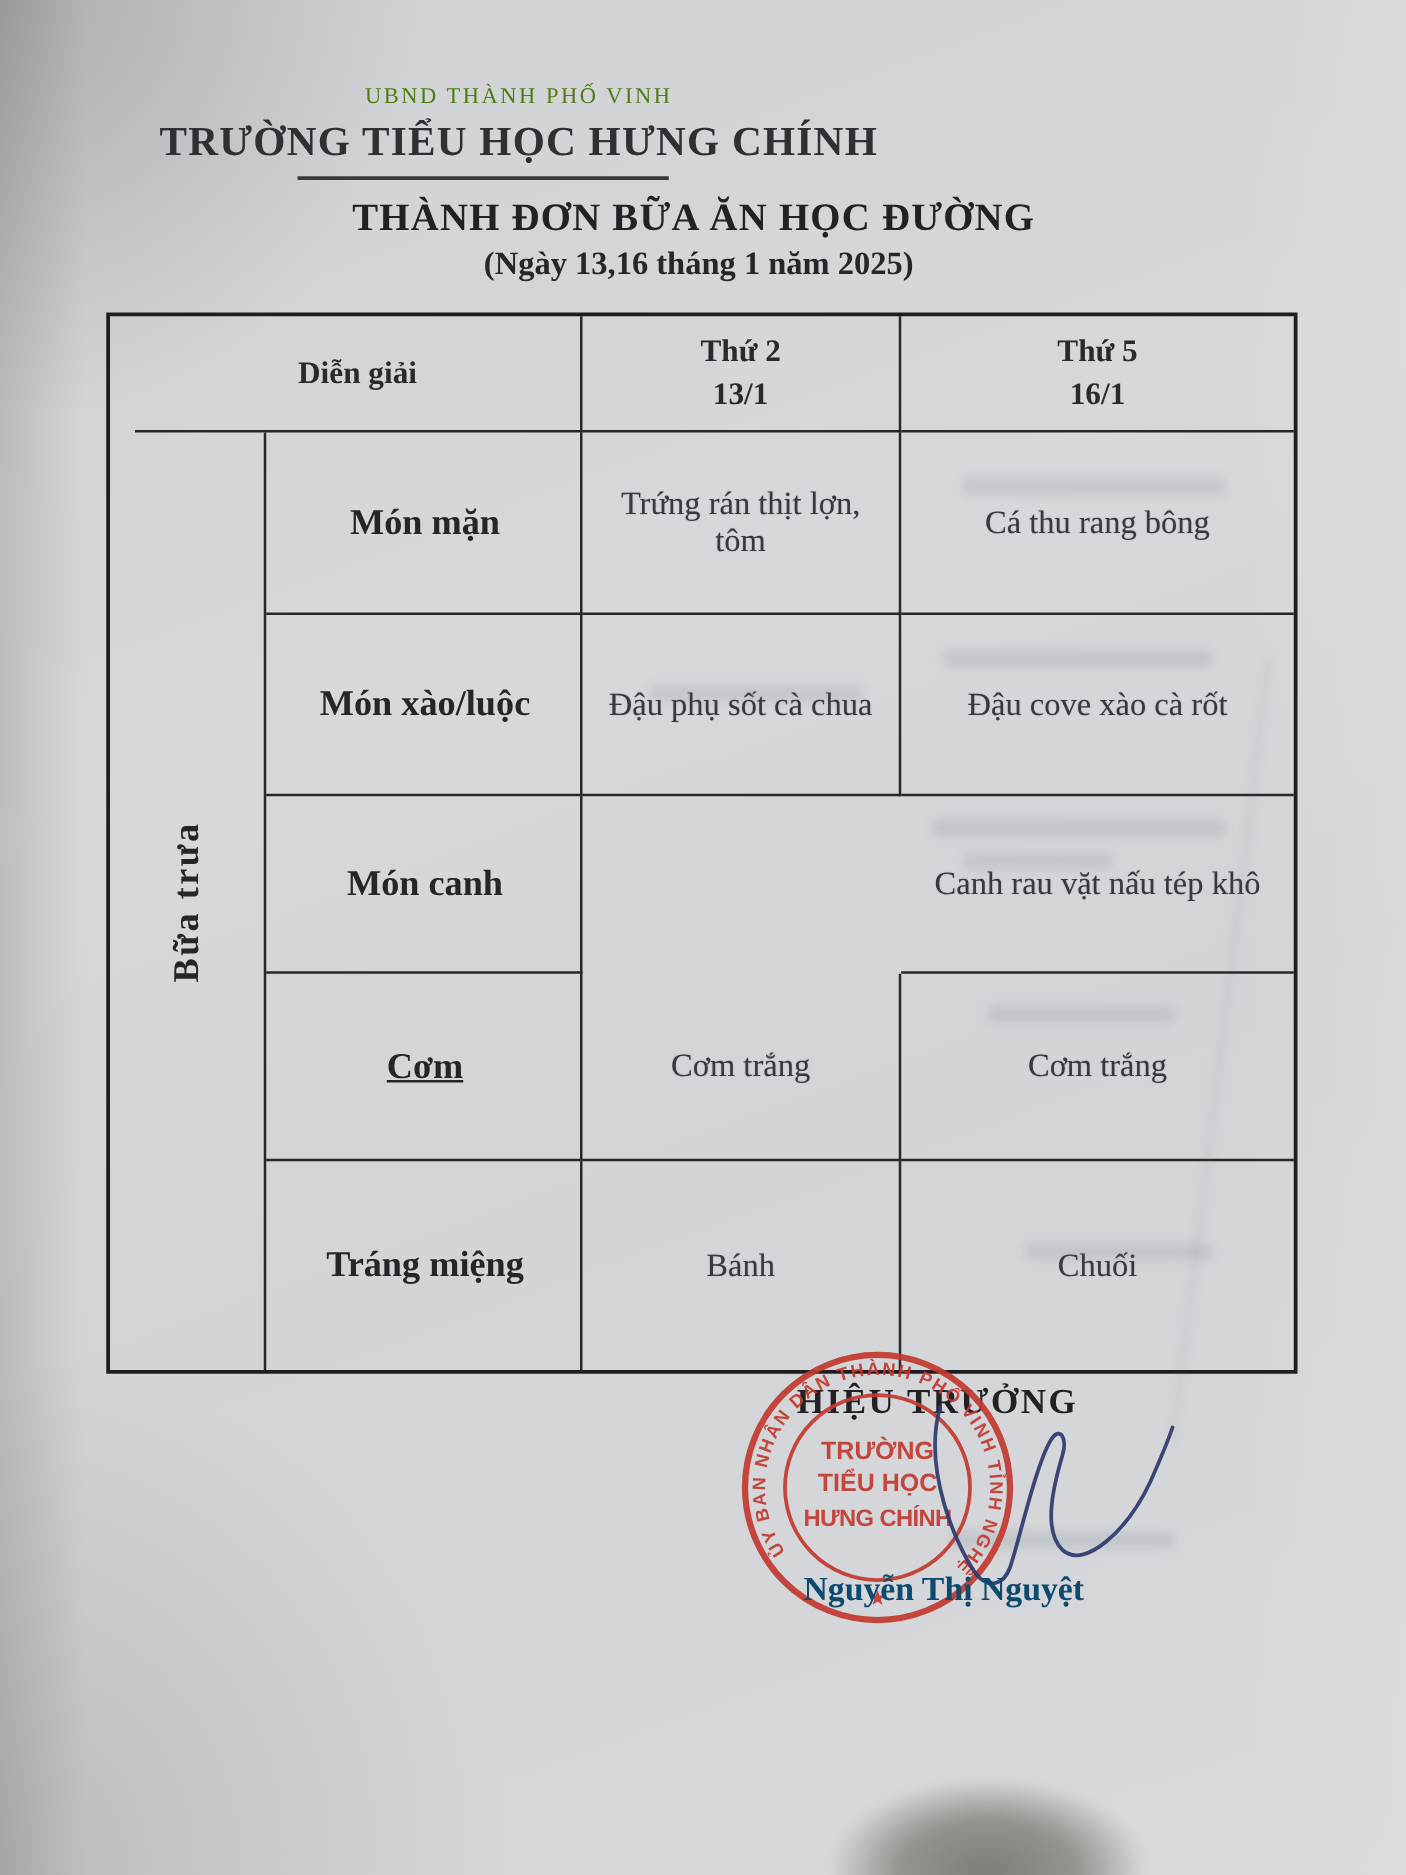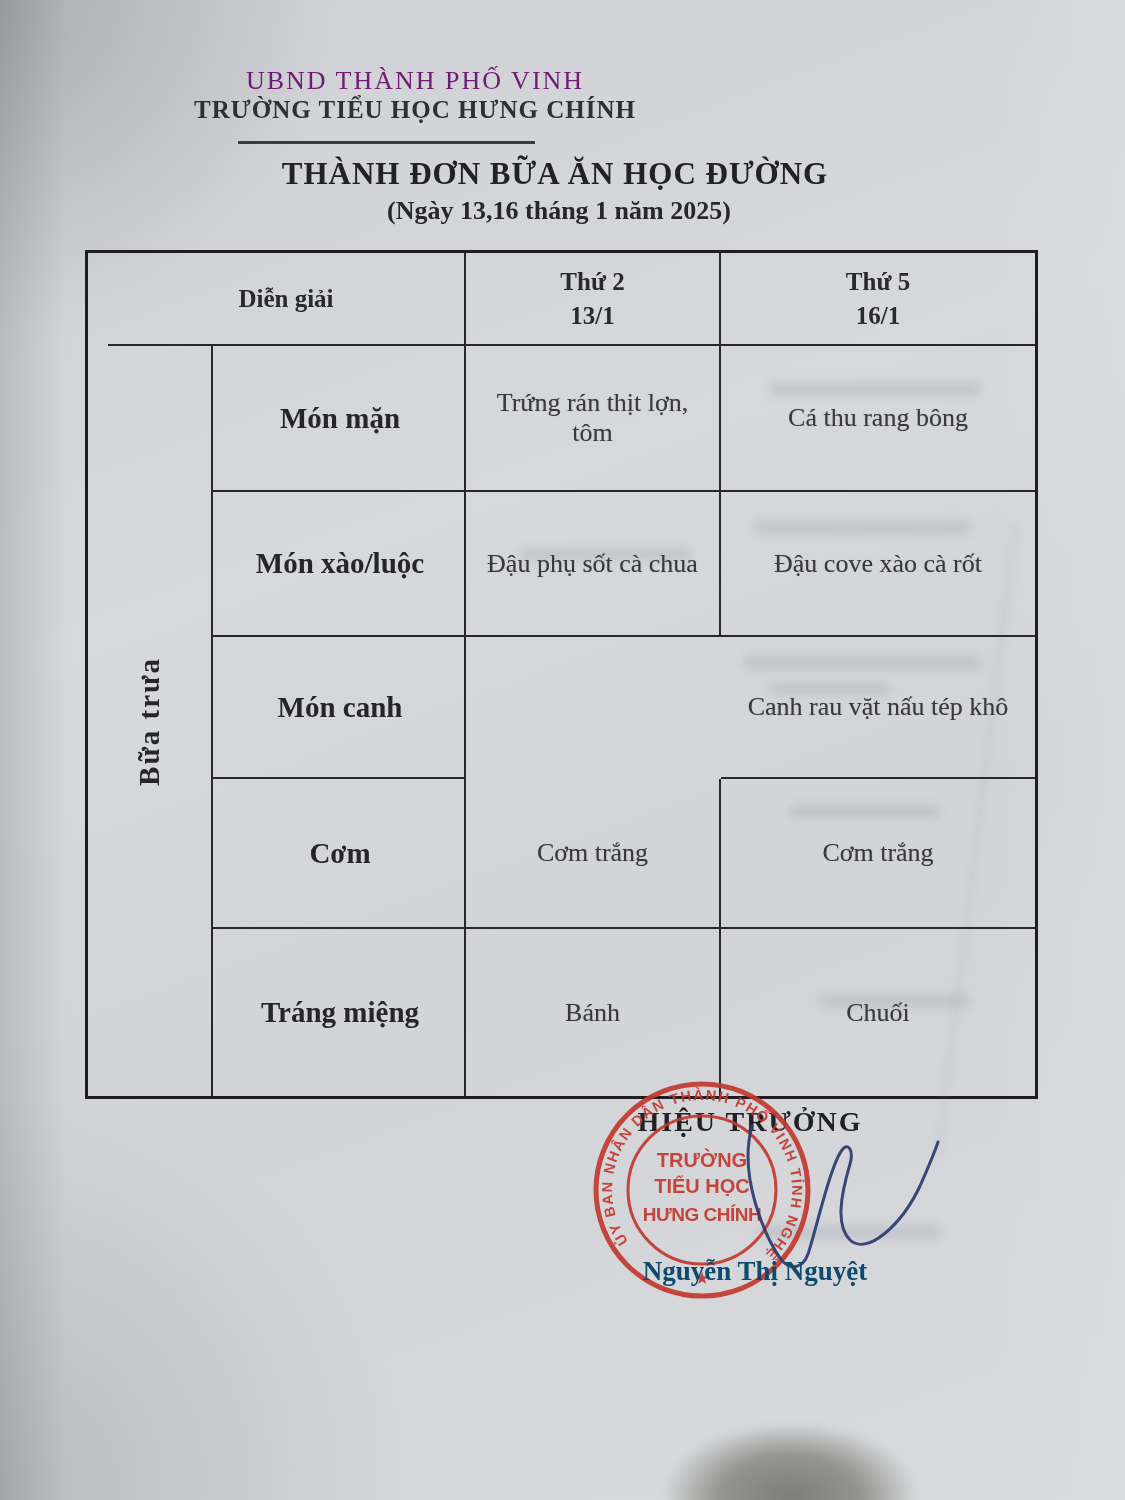--- a/index.html
+++ b/index.html
@@ -9,22 +9,22 @@
     background:
       radial-gradient(circle at 0% 0%, rgba(40,42,46,.22), transparent 18%),
       radial-gradient(circle at 0% 100%, rgba(40,42,46,.16), transparent 22%),
       linear-gradient(90deg, rgba(30,32,36,.14), transparent 6%),
       linear-gradient(270deg, rgba(255,255,255,.10), transparent 12%),
       linear-gradient(160deg, #cfd1d5 0%, #d6d8db 35%, #d2d4d8 60%, #d7d9dc 100%);
   }
   .abs{position:absolute;}
   .ctr{text-align:center;}
   
-  .org1{left:150px;top:66px;width:530px;font-size:26px;letter-spacing:2px;color:#701a75;}
-  .org2{left:95px;top:96px;width:640px;font-size:25px;font-weight:bold;letter-spacing:1px;color:#2e3034;}
+  .org1{left:150px;top:66px;width:530px;font-size:18px;letter-spacing:2px;color:#4d7c0f;}
+  .org2{left:95px;top:96px;width:640px;font-size:33px;font-weight:bold;letter-spacing:1px;color:#2e3034;}
   .rule{left:238px;top:141px;width:297px;height:3px;background:#3b3b3f;}
   .title{left:150px;top:156px;width:810px;font-size:31px;font-weight:bold;letter-spacing:1px;color:#222226;}
   .subtitle{left:150px;top:196px;width:818px;font-size:26px;font-weight:bold;color:#27272b;}
   
   .menu{left:85px;top:250px;width:947px;height:843px;border:3px solid #1e1e22;
         display:grid;grid-template-columns:125px 253px 255px 1fr;
         grid-template-rows:93px 146px 145px 142px 150px 1fr;}
   .cell{border-right:2px solid #28282c;border-bottom:2px solid #28282c;
         display:flex;align-items:center;justify-content:center;flex-direction:column;
         text-align:center;padding:0 10px;color:#313137;}
@@ -80,21 +80,21 @@
   <div class="cell dish" style="grid-column:3;grid-row:2;">Trứng rán thịt lợn, tôm</div>
   <div class="cell dish no-r" style="grid-column:4;grid-row:2;">Cá thu rang bông</div>
 
   <div class="cell cat" style="grid-column:2;grid-row:3;">Món xào/luộc</div>
   <div class="cell dish" style="grid-column:3;grid-row:3;">Đậu phụ sốt cà chua</div>
   <div class="cell dish no-r" style="grid-column:4;grid-row:3;">Đậu cove xào cà rốt</div>
 
   <div class="cell cat" style="grid-column:2;grid-row:4;">Món canh</div>
   <div class="cell dish no-r" style="grid-column:4;grid-row:4;">Canh rau vặt nấu tép khô</div>
 
-  <div class="cell cat" style="grid-column:2;grid-row:5;">Cơm</div>
+  <div class="cell cat" style="grid-column:2;grid-row:5;text-decoration:underline;">Cơm</div>
   <div class="cell dish" style="grid-column:3;grid-row:5;">Cơm trắng</div>
   <div class="cell dish no-r" style="grid-column:4;grid-row:5;">Cơm trắng</div>
 
   <div class="cell cat no-b" style="grid-column:2;grid-row:6;">Tráng miệng</div>
   <div class="cell dish no-b" style="grid-column:3;grid-row:6;">Bánh</div>
   <div class="cell dish no-b no-r" style="grid-column:4;grid-row:6;">Chuối</div>
 </div>
 
 <div class="abs smudge" style="left:770px;top:382px;width:210px;height:14px;"></div>
 <div class="abs smudge" style="left:520px;top:548px;width:170px;height:13px;"></div>

